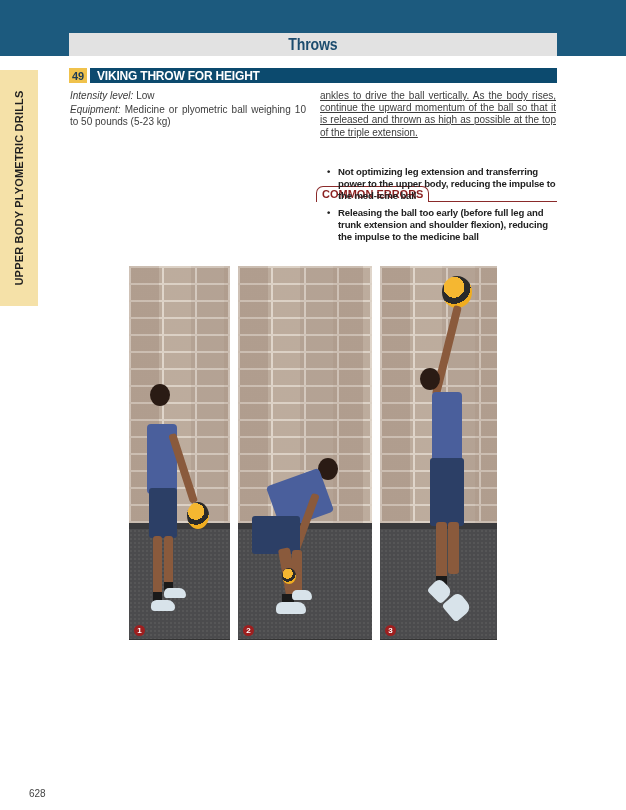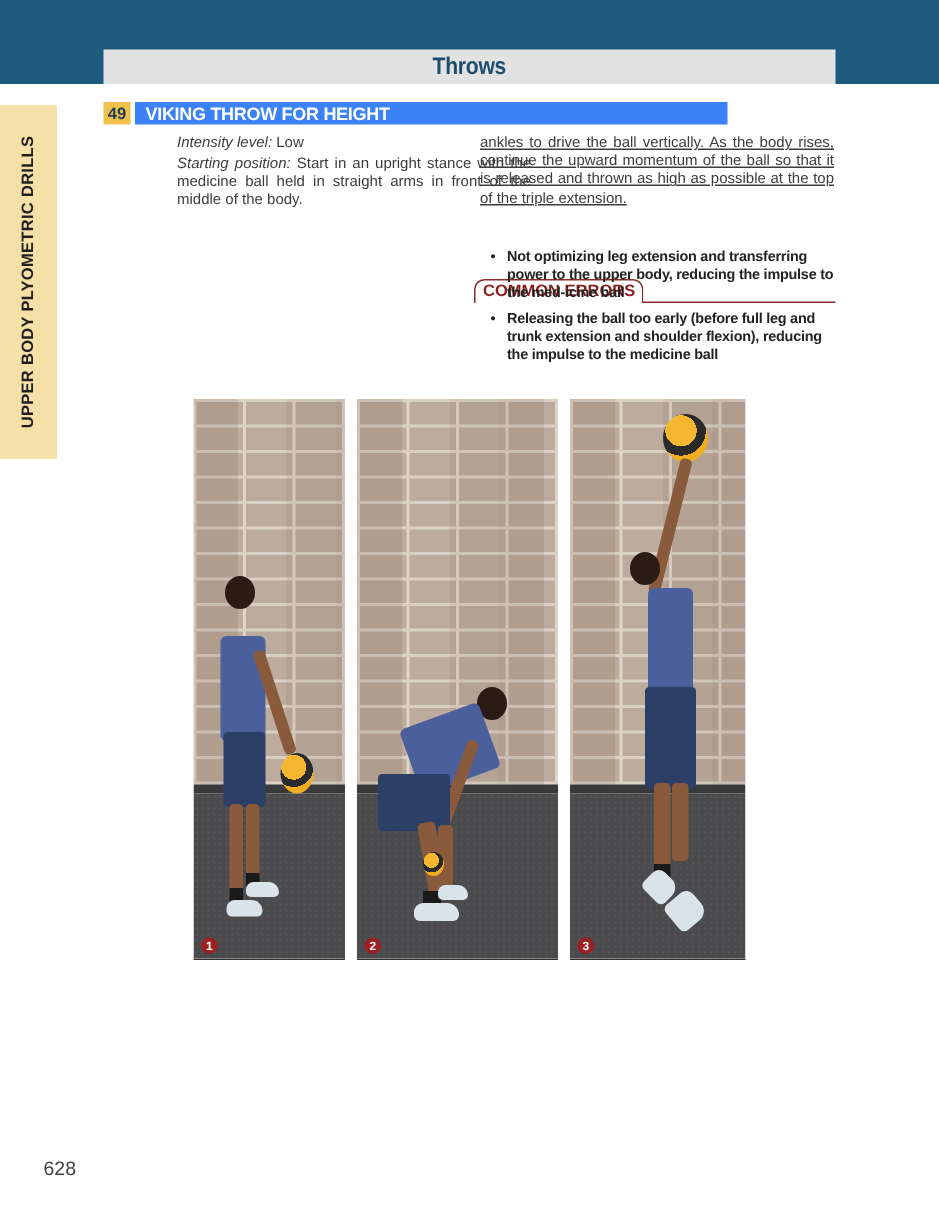--- a/index.html
+++ b/index.html
@@ -9,28 +9,28 @@
   .top-band { position: absolute; left: 0; top: 0; width: 626px; height: 56px; background: #1c5a7e; }
   .chapter-bar { position: absolute; left: 69px; top: 33px; width: 488px; height: 23px; background: #e2e2e2;
     display: flex; align-items: center; justify-content: center; }
   .chapter-title { font-family: "Liberation Sans", sans-serif; font-weight: bold; font-size: 16px; color: #1c4c6e;
     transform: scaleX(0.88); letter-spacing: -0.2px; }
 
   .side-tab { position: absolute; left: 0; top: 70px; width: 38px; height: 236px; background: #f5e1a8; }
   .side-tab-label { position: absolute; left: 19px; top: 118px; transform: translate(-50%, -50%) rotate(-90deg);
     white-space: nowrap; font-weight: bold; font-size: 11px; color: #1f1f1f; letter-spacing: 0.2px; }
 
-  .drill-head { position: absolute; left: 69px; top: 68px; width: 416px; height: 15px; display: flex; }
+  .drill-head { position: absolute; left: 69px; top: 68px; width: 488px; height: 15px; display: flex; }
   .drill-num { width: 18px; height: 15px; background: #f0c24c; color: #1c3a55; font-weight: bold; font-size: 11px;
     display: flex; align-items: center; justify-content: center; }
-  .drill-title-bar { margin-left: 3px; flex: 1; height: 15px; background: #3b82f6; color: #fff; font-weight: bold;
+  .drill-title-bar { margin-left: 3px; flex: 1; height: 15px; background: #0c4a6e; color: #fff; font-weight: bold;
     font-size: 12px; display: flex; align-items: center; padding-left: 7px; letter-spacing: -0.2px; }
 
   .col { position: absolute; top: 90px; width: 236px; font-size: 10px; line-height: 12.2px; color: #3c3c3c; text-align: justify; }
-  .col-left { left: 70px; margin-left: 48px; }
+  .col-left { left: 70px; }
   .col-right { left: 320px; text-decoration: underline; }
   .col p { margin-bottom: 1.5px; }
   .col em { font-style: italic; }
 
   .errors-head { position: absolute; left: 316px; top: 148px; width: 241px; height: 16px; margin-top: 38px; }
   .errors-tab { position: absolute; left: 0; top: 0; height: 16px; border: 1px solid #8a2a2a; border-bottom: none;
     border-radius: 7px 7px 0 0; padding: 1px 5px 0 5px; font-weight: bold; font-size: 11px; color: #8a1f1f; background: #fff; }
   .errors-line { position: absolute; left: 0; right: 0; top: 15px; height: 1px; background: #8a2a2a; }
 
   .errors-list { position: absolute; left: 326px; top: 166px; width: 232px; list-style: none; }
@@ -61,42 +61,42 @@
   .leg { position: absolute; background: #8a5a3c; border-radius: 3px; }
   .sock { position: absolute; background: #1a1a1a; }
   .shoe { position: absolute; background: #d8e3ea; border-radius: 6px 8px 4px 4px; }
   .arm { position: absolute; background: #8a5a3c; border-radius: 3px; transform-origin: top center; }
   .ball { position: absolute; border-radius: 50%;
     background: radial-gradient(circle at 40% 35%, #f5b731 0 38%, #2a2a2a 38% 60%, #f0ad20 60%); }
 
   .photo-num { position: absolute; left: 5px; bottom: 3px; width: 11px; height: 11px; border-radius: 50%;
     background: #9e1f1f; color: #fff; font-weight: bold; font-size: 8px; display: flex; align-items: center; justify-content: center; }
 
-  .page-num { position: absolute; left: 29px; top: 771px; font-size: 13px; color: #444; }
+  .page-num { position: absolute; left: 29px; top: 788px; font-size: 10px; color: #444; }
 </style>
 </head>
 <body>
 
 <div class="top-band"></div>
 <div class="chapter-bar">
   <span class="chapter-title">Throws</span>
 </div>
 
 <div class="side-tab">
   <span class="side-tab-label">UPPER BODY PLYOMETRIC DRILLS</span>
 </div>
 
 <div class="drill-head">
   <span class="drill-num">49</span>
   <span class="drill-title-bar">VIKING THROW FOR HEIGHT</span>
 </div>
 
 <div class="col col-left">
   <p><em>Intensity level:</em><span> Low</span></p>
-  <p><em>Starting position:</em><span> Start in an upright stance with the medicine ball held in straight arms in front of the middle of the body.</span></p>
+  <p><em>Equipment:</em><span> Medicine or plyometric ball weighing 10 to 50 pounds (5-23 kg)</span></p>
 </div>
 
 <div class="col col-right">
   <p>ankles to drive the ball vertically. As the body rises, continue the upward momentum of the ball so that it is released and thrown as high as possible at the top of the triple extension.</p>
 </div>
 
 <div class="errors-head">
   <div class="errors-line"></div>
   <span class="errors-tab">COMMON ERRORS</span>
 </div>

